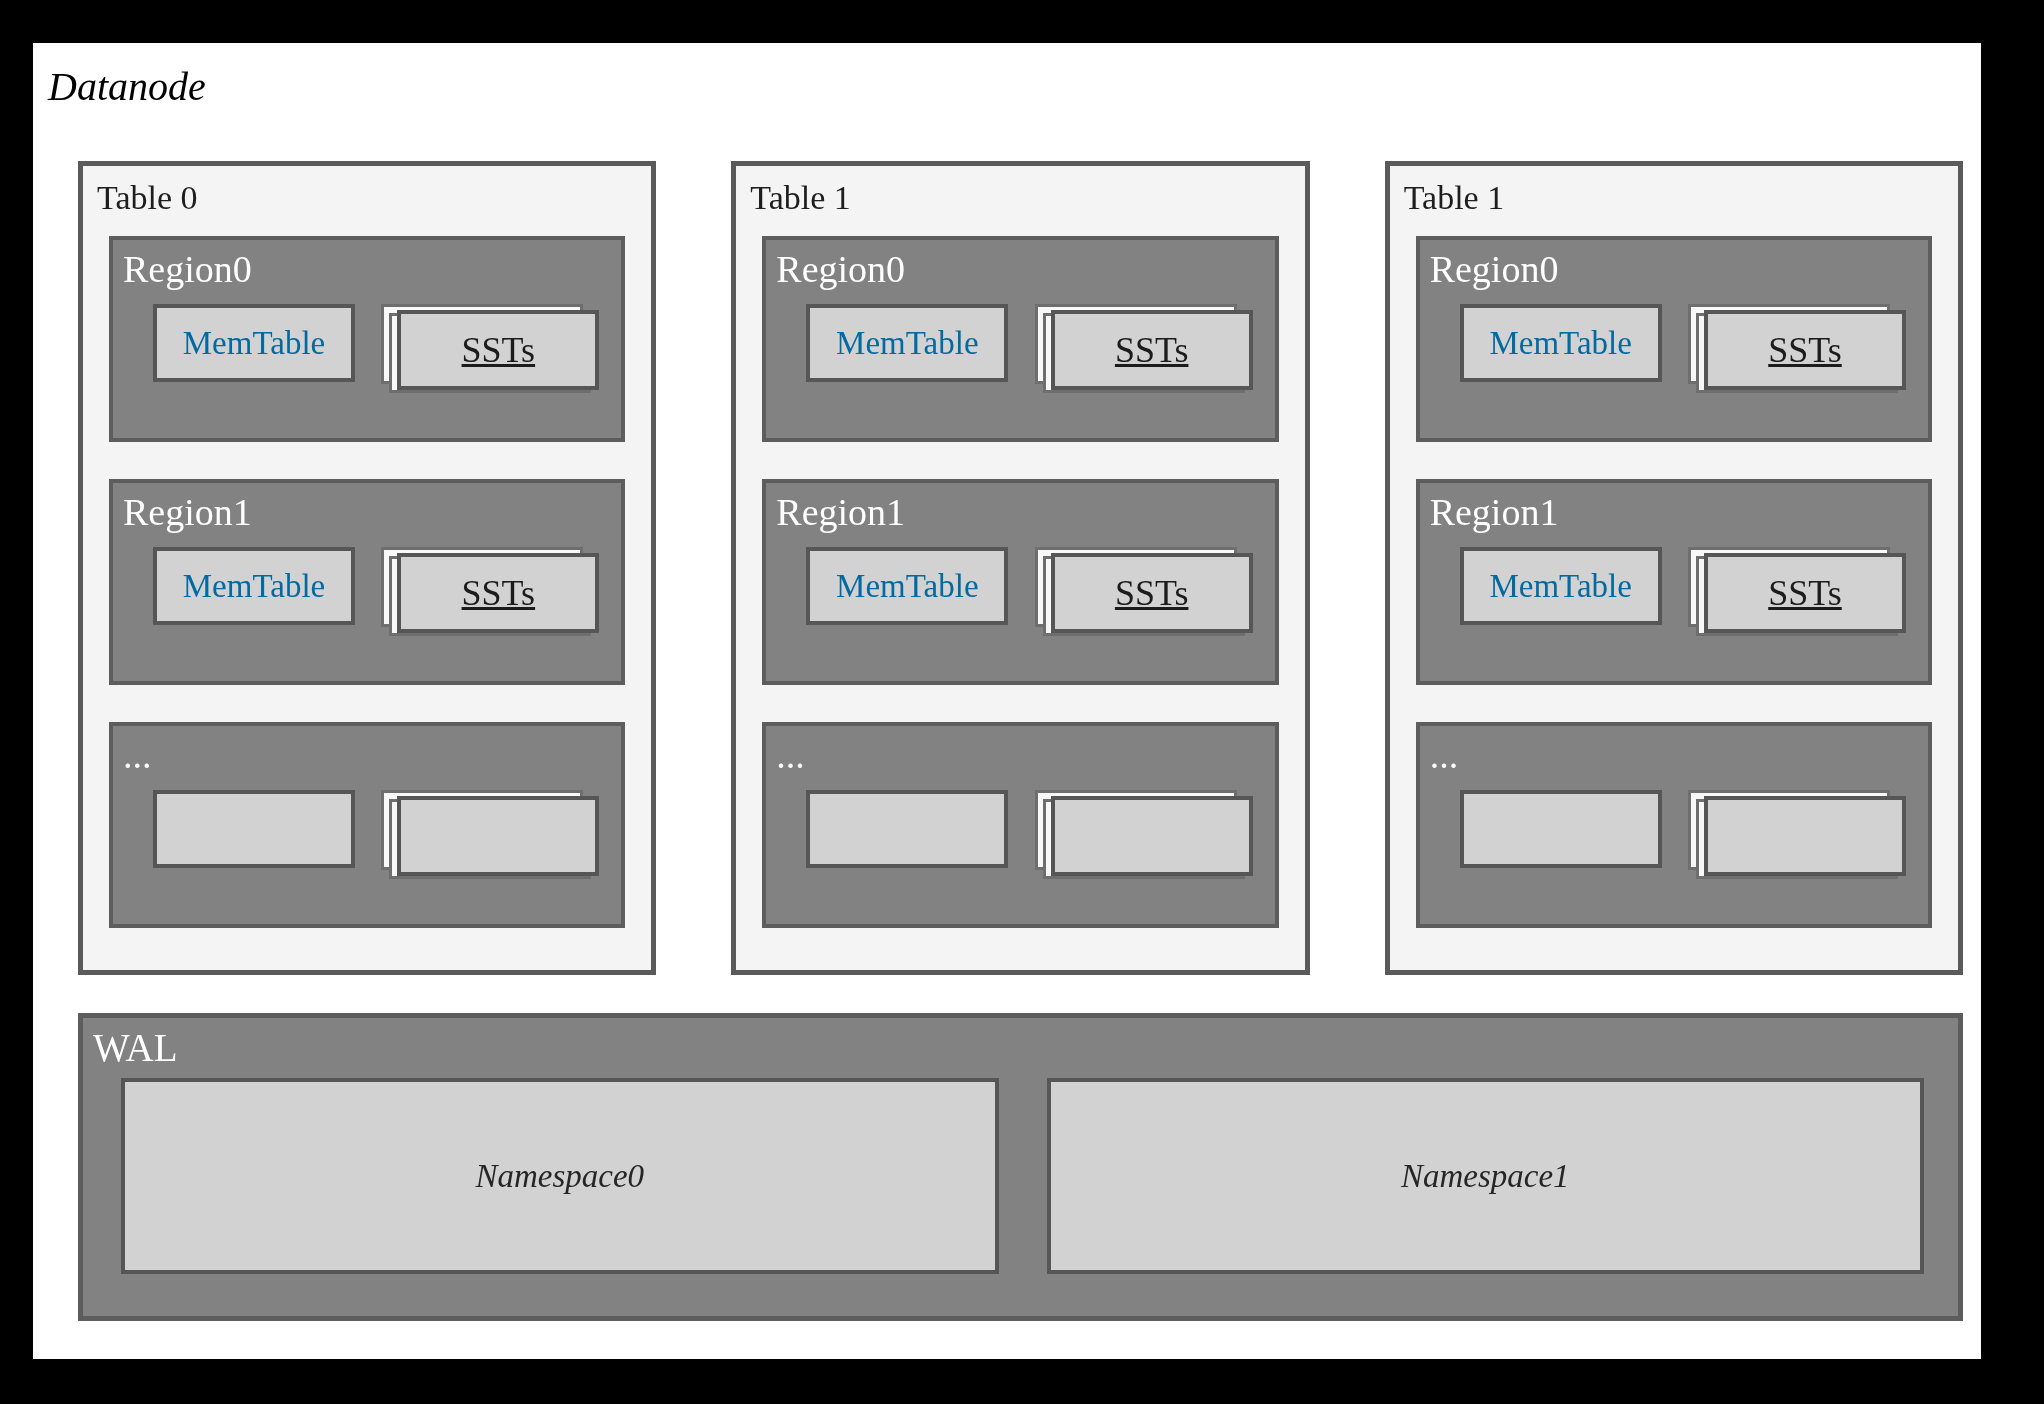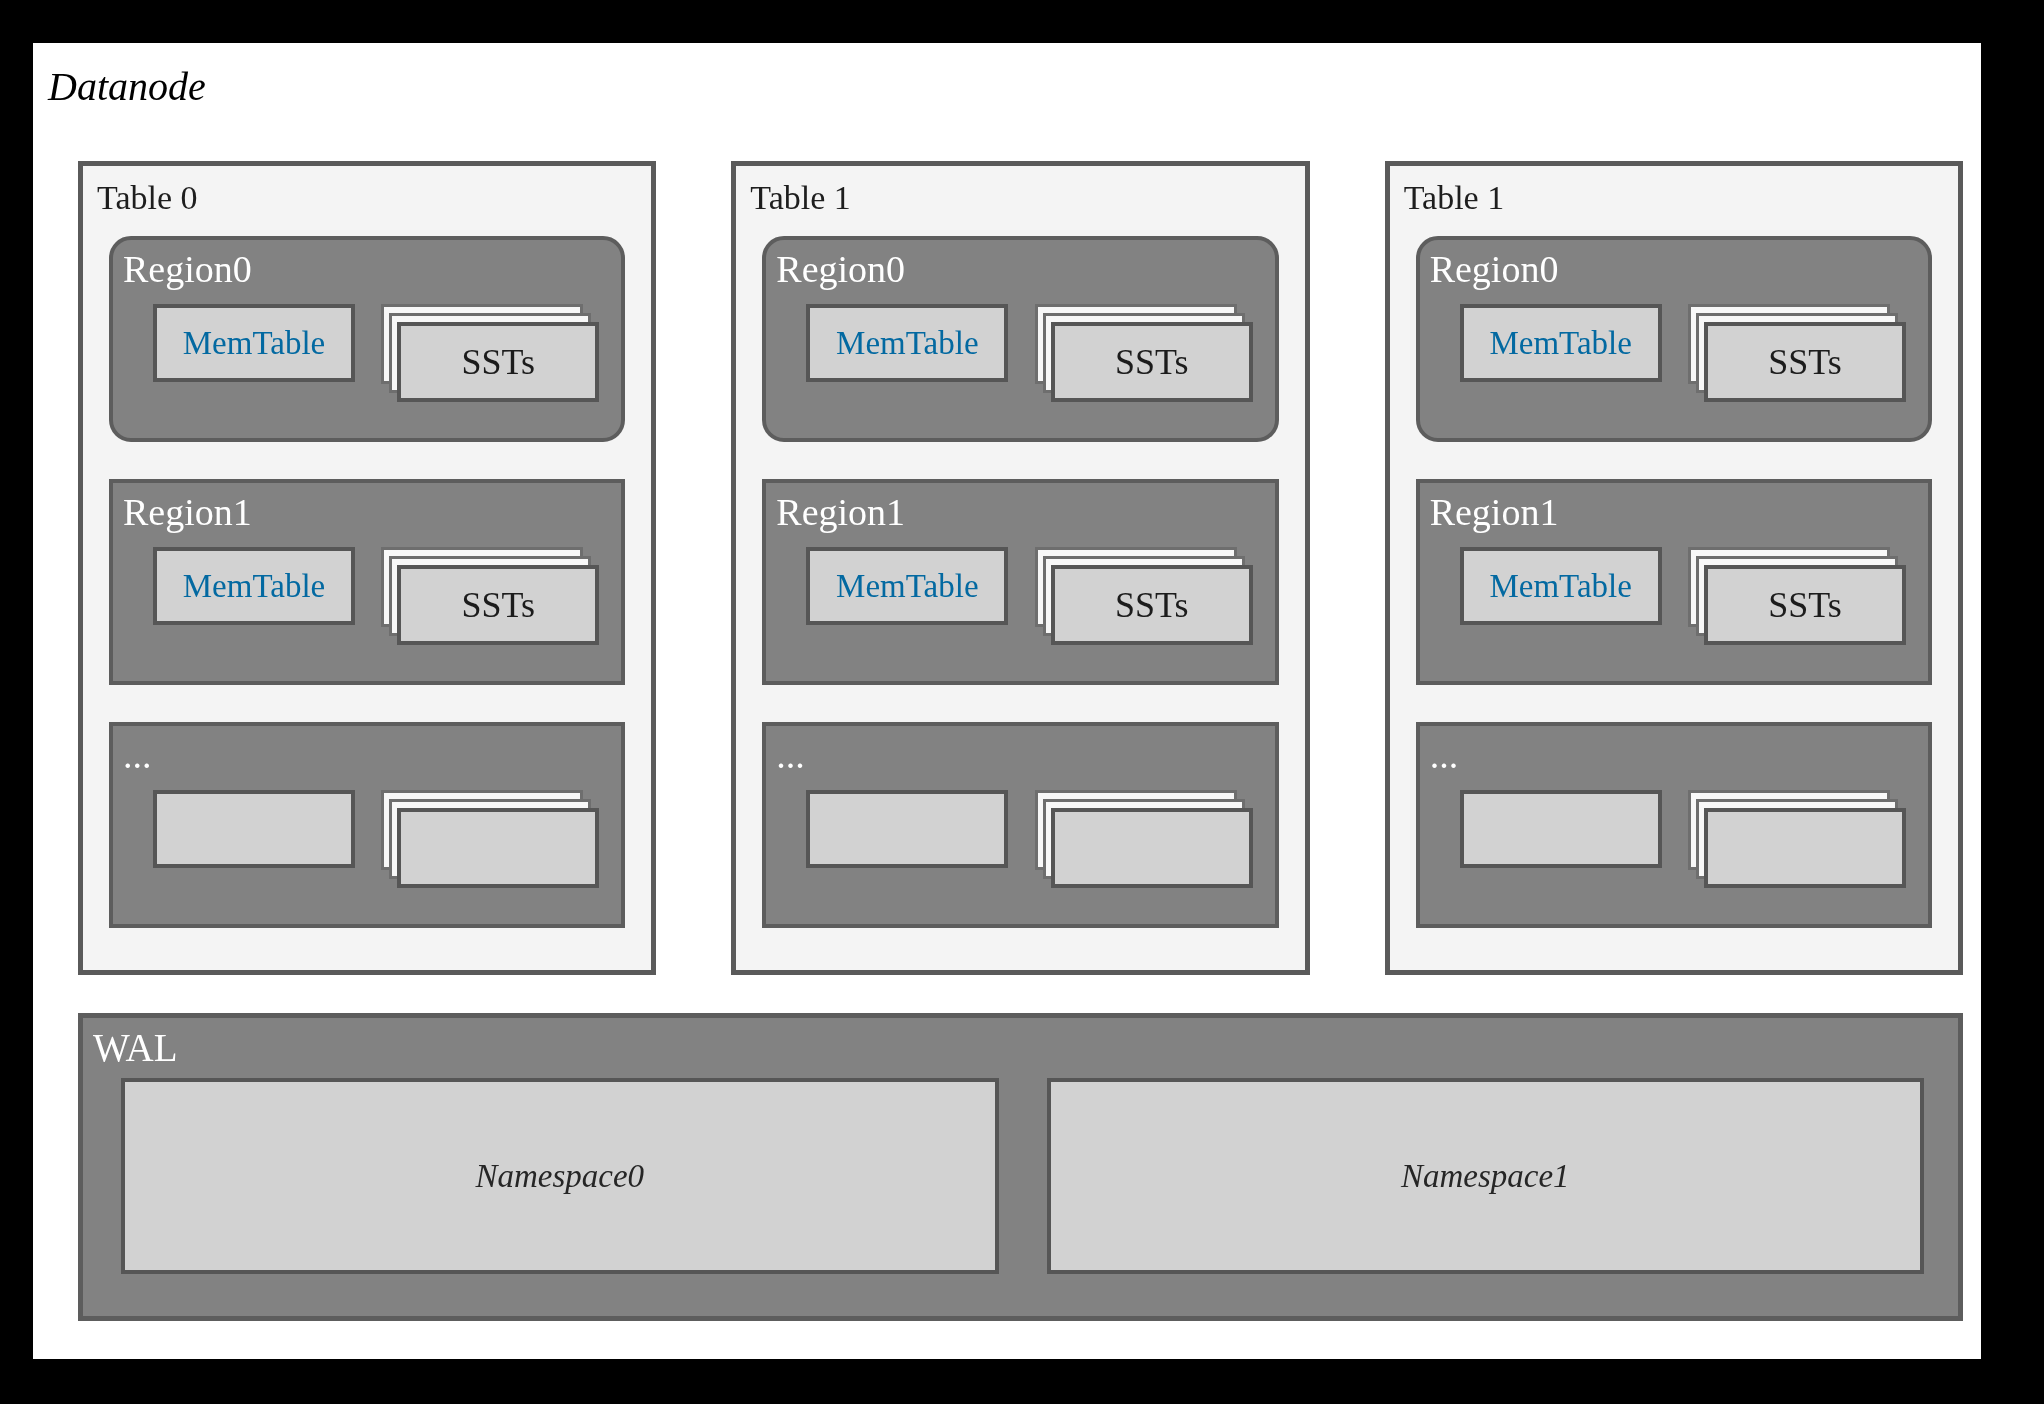--- a/index.html
+++ b/index.html
@@ -32,21 +32,21 @@
   .table-label{
     font-size:34px;line-height:44px;color:#1e1e1e;margin-left:-12px;
   }
   .region-box{
     box-sizing:border-box;height:206px;
     background:var(--region-bg,#828282);
     border:4px solid var(--region-border,#5d5d5d);
     padding:4px 22px 0 10px;
     margin-top:37px;
   }
-  .region-box.first{margin-top:16px;border-radius:22px;}
+  .region-box.first{margin-top:16px;}
   .region-label{
     font-size:38px;line-height:50px;color:#ffffff;
   }
   .box-row{
     display:flex;justify-content:space-between;align-items:flex-start;
     margin-top:10px;padding-left:30px;
   }
   .memtable-box{
     box-sizing:border-box;width:202px;height:78px;
     background:var(--light-box,#d2d2d2);
@@ -56,25 +56,25 @@
   }
   .sst-stack{position:relative;width:218px;height:98px;flex:0 0 auto;}
   .sst-layer{
     position:absolute;box-sizing:border-box;width:202px;height:80px;
     background:var(--sst-back,#f8f8f8);
     border:3px solid #6e6e6e;
   }
   .sst-layer.back{left:0;top:0;}
   .sst-layer.mid{left:8px;top:9px;}
   .sst-layer.front{
-    left:16px;top:18px;
+    left:16px;top:6px;
     background:var(--light-box,#d2d2d2);
     border:4px solid var(--box-border,#565656);
     display:flex;align-items:center;justify-content:center;
-    font-size:36px;color:#1c1c1c;
+    font-size:36px;color:#1c1c1c;text-decoration:underline;
   }
   .wal-box{
     position:absolute;left:45px;top:970px;width:1885px;height:308px;
     box-sizing:border-box;
     background:var(--region-bg,#828282);
     border:5px solid var(--region-border,#5d5d5d);
     padding:2px 4px 0 8px;
   }
   .wal-label{
     font-size:39px;line-height:44px;color:#ffffff;

